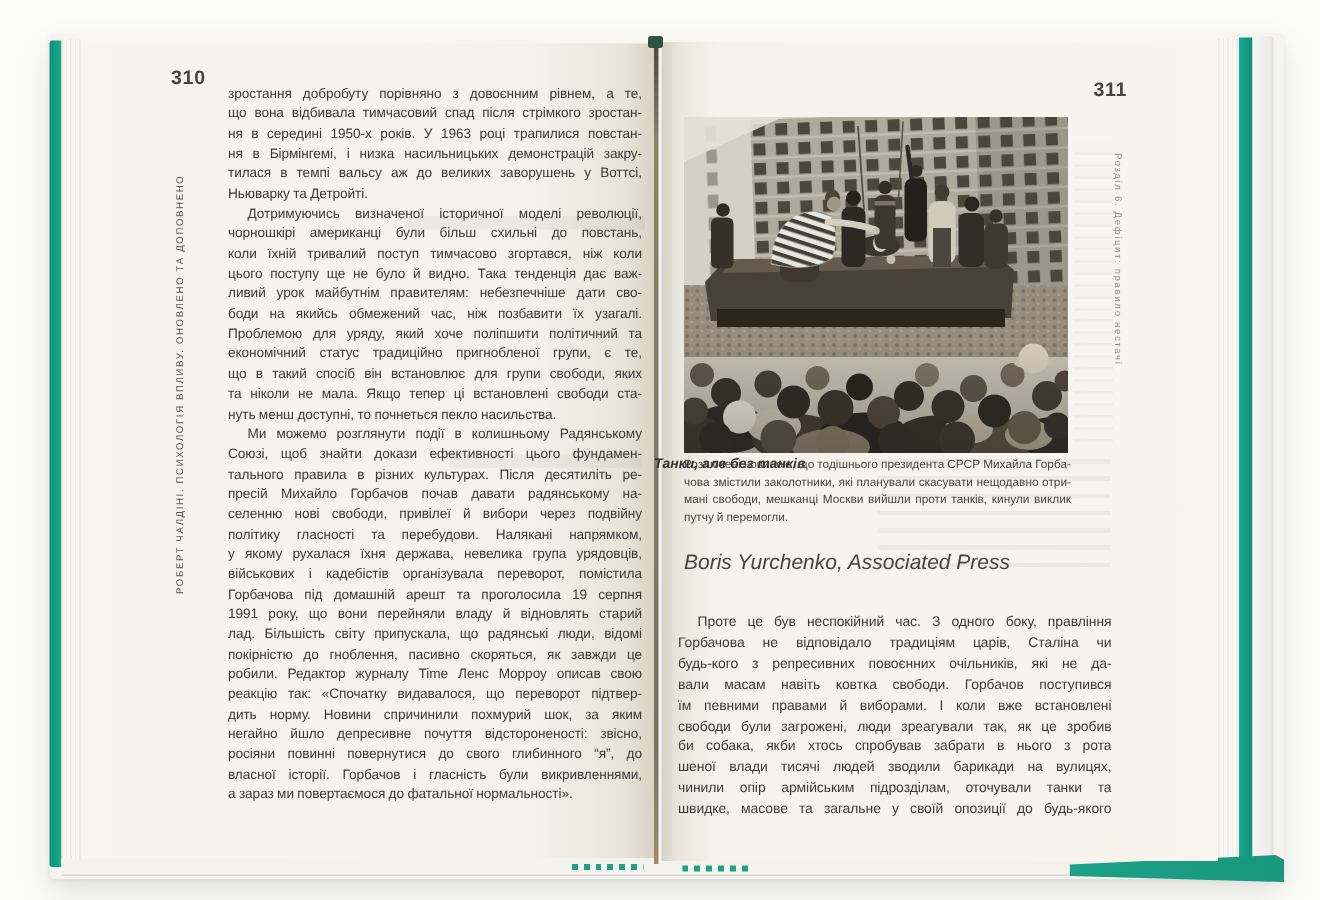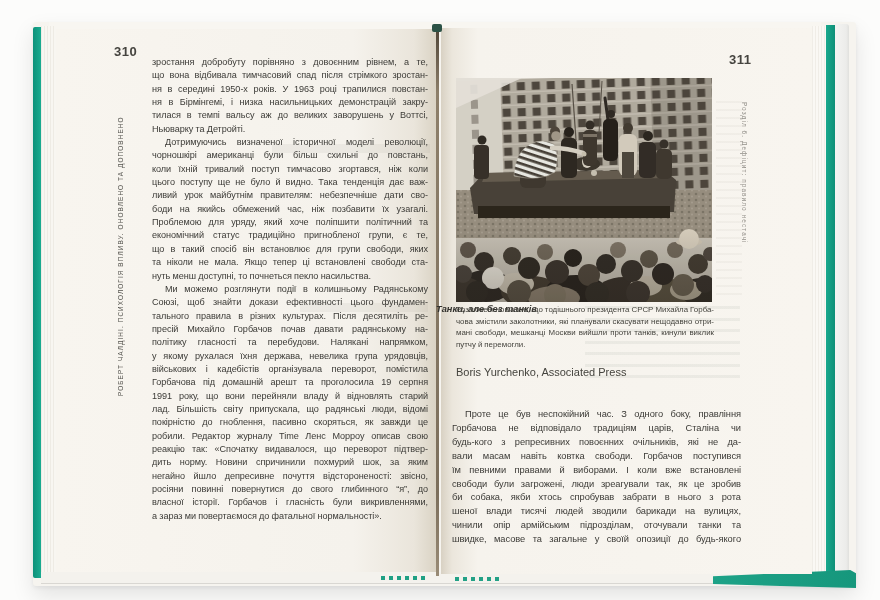--- a/index.html
+++ b/index.html
@@ -35,21 +35,21 @@
   .vtext-left{left:117px;top:86px;height:310px;transform:rotate(180deg);color:#53524d;}
   .vtext-right{left:741px;top:102px;height:230px;color:#93908a;}
   .pagetext{color:#3b3a36;word-spacing:-.2px;letter-spacing:-.05px;}
   .pt-left{left:152px;top:56px;width:276px;font-size:9.1px;line-height:13.35px;}
   .pt-right{left:452px;top:408px;width:289px;font-size:9.3px;line-height:13.9px;}
   .tl{text-align:justify;text-align-last:justify;overflow:hidden;}
   .tl.ind{text-indent:13px;}
   .tl.end{text-align-last:left;}
   .cap-title{left:436px;top:304px;font-size:9.3px;font-weight:700;font-style:italic;color:#33322e;}
   .cap-text{left:456px;top:304px;width:258px;font-size:7.9px;line-height:11.5px;color:#45443e;word-spacing:-.2px;}
-  .credit{left:456px;top:366px;font-size:11px;color:#45443e;}
+  .credit{left:456px;top:366px;font-size:14px;font-style:italic;color:#45443e;}
 
   .photo{left:456px;top:78px;width:256px;height:224px;}
   .ghost{pointer-events:none;}
   .ghost-col{left:716px;top:95px;width:26px;height:200px;
              background:repeating-linear-gradient(0deg,rgba(130,125,112,.12) 0 2px,transparent 2px 8px);opacity:.5;}
   .ghost-cap{left:585px;top:300px;width:155px;height:78px;
              background:repeating-linear-gradient(0deg,rgba(110,125,112,.09) 0 3px,transparent 3px 11.5px);}
   .ghost-l1{left:272px;top:144px;width:158px;height:9px;background:rgba(120,115,100,.07);}
   .ghost-l2{left:300px;top:303px;width:128px;height:9px;background:rgba(120,115,100,.07);}
 </style>
@@ -94,20 +94,21 @@
       <div class="tl">боди на якийсь обмежений час, ніж позбавити їх узагалі.</div>
       <div class="tl">Проблемою для уряду, який хоче поліпшити політичний та</div>
       <div class="tl">економічний статус традиційно пригнобленої групи, є те,</div>
       <div class="tl">що в такий спосіб він встановлює для групи свободи, яких</div>
       <div class="tl">та ніколи не мала. Якщо тепер ці встановлені свободи ста-</div>
       <div class="tl end">нуть менш доступні, то почнеться пекло насильства.</div>
       <div class="tl ind">Ми можемо розглянути події в колишньому Радянському</div>
       <div class="tl">Союзі, щоб знайти докази ефективності цього фундамен-</div>
       <div class="tl">тального правила в різних культурах. Після десятиліть ре-</div>
       <div class="tl">пресій Михайло Горбачов почав давати радянському на-</div>
+      <div class="tl">селенню нові свободи, привілеї й вибори через подвійну</div>
       <div class="tl">політику гласності та перебудови. Налякані напрямком,</div>
       <div class="tl">у якому рухалася їхня держава, невелика група урядовців,</div>
       <div class="tl">військових і кадебістів організувала переворот, помістила</div>
       <div class="tl">Горбачова під домашній арешт та проголосила 19 серпня</div>
       <div class="tl">1991 року, що вони перейняли владу й відновлять старий</div>
       <div class="tl">лад. Більшість світу припускала, що радянські люди, відомі</div>
       <div class="tl">покірністю до гноблення, пасивно скоряться, як завжди це</div>
       <div class="tl">робили. Редактор журналу Time Ленс Морроу описав свою</div>
       <div class="tl">реакцію так: «Спочатку видавалося, що переворот підтвер-</div>
       <div class="tl">дить норму. Новини спричинили похмурий шок, за яким</div>

